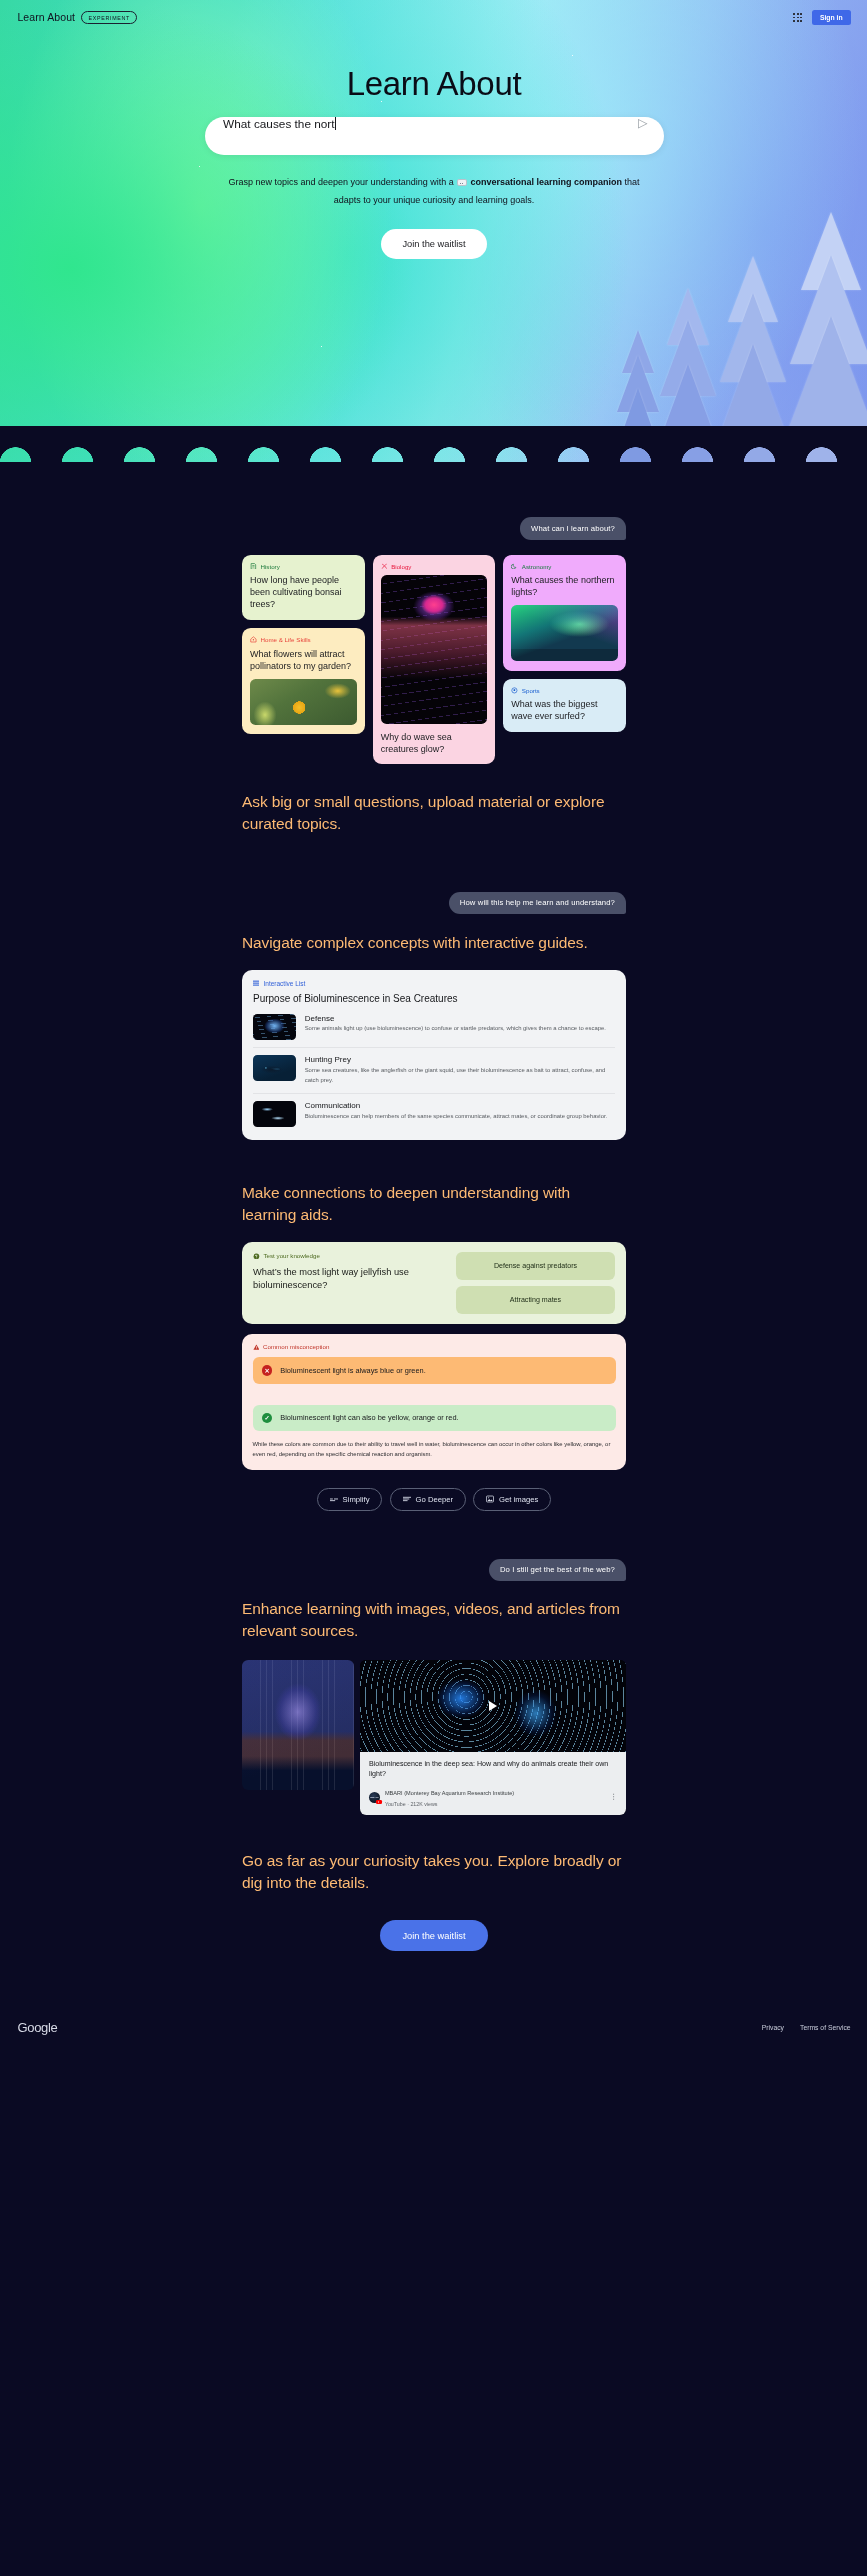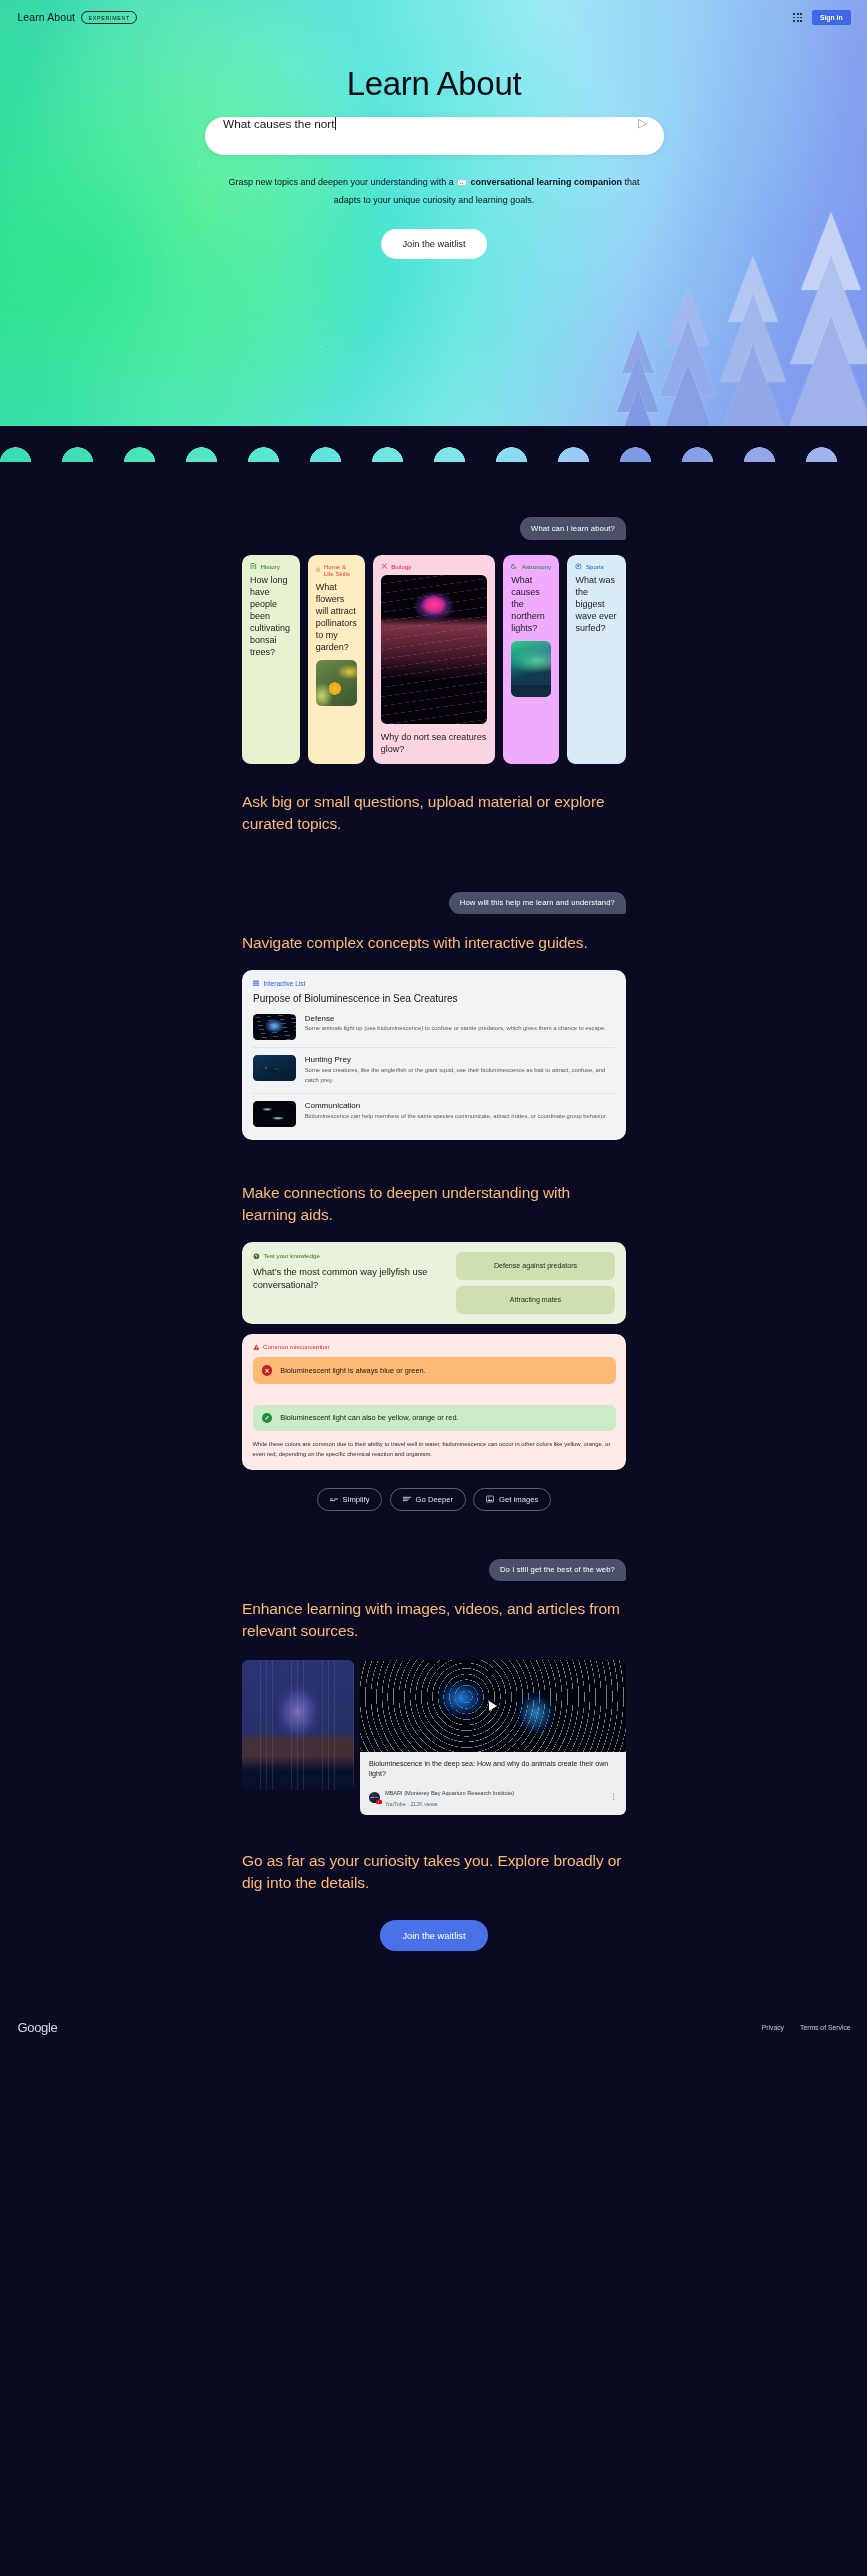--- a/index.html
+++ b/index.html
@@ -152,21 +152,21 @@
     letter-spacing: 0.1px;
   }
 
   .headline {
     color: #fdba74; font-size: 15.5px; line-height: 1.42;
     font-weight: 400; letter-spacing: -0.1px;
   }
 
   
   .topics { display: flex; gap: 8px; }
-  .tcol { display: flex; flex-direction: row; gap: 8px; flex: 1; }
+  .tcol { display: flex; flex-direction: column; gap: 8px; flex: 1; }
   .tcard { border-radius: 8.7px; padding: 8px 8px 9.3px; }
   .tcat { display: flex; align-items: center; gap: 3.7px; font-size: 6.2px; font-weight: 500; margin-bottom: 5.6px; }
   .tq { font-size: 9px; line-height: 1.33; color: #1c1d20; }
   .tcat svg { display: block; }
   .timg { width: 100%; border-radius: 5.6px; margin-top: 6.2px; display: block; }
 
   
   .ilcard { background: #f2f3f5; border-radius: 10px; padding: 10px 11px 6.2px; }
   .ilhead { display: flex; align-items: center; gap: 4.3px; font-size: 6.5px; color: #2f5fd8; font-weight: 500; }
   .iltitle { font-size: 10px; color: #16171a; margin: 6.2px 0 2.5px; font-weight: 400; }
@@ -367,21 +367,21 @@
                 <path d="M2 2c3 1.6 5 3.4 8 8M10 2C7 3.6 5 5.4 2 10" stroke="#e8173d" stroke-width="1.2" fill="none"></path>
               </svg>
             <span>Biology</span>
           </div>
           <div class="timg" style="margin-top:1.2px;height:149px;background:
               radial-gradient(ellipse 21px 16px at 50% 20%, #ff3f8e 0%, #d8288f 40%, transparent 62%),
               radial-gradient(ellipse 28.5px 21px at 50% 21%, rgba(168,80,220,.85) 0%, rgba(120,50,190,.35) 55%, transparent 72%),
               linear-gradient(180deg, transparent 28%, rgba(225,90,120,.55) 34%, rgba(205,70,110,.35) 52%, transparent 70%),
               repeating-linear-gradient(172deg, transparent 0 8.7px, rgba(150,90,230,.30) 8.7px 9.3px),
               #050308"></div>
-          <div class="tq" style="margin-top:7.4px">Why do nort sea creatures glow?</div>
+          <div class="tq" style="margin-top:7.4px">Why do wave sea creatures glow?</div>
         </div>
       </div>
 
       <div class="tcol">
         <div class="tcard" style="background:#f0abfc">
           <div class="tcat" style="color:#137a3a">
             <svg width="6.8" height="6.8" viewBox="0 0 12 12">
                 <path d="M8.6 7.7A4 4 0 0 1 4.3 2.2a4.2 4.2 0 1 0 4.3 5.5z" fill="none" stroke="#137a3a" stroke-width="1.2"></path>
               </svg>
             <span>Astronomy</span>
@@ -468,21 +468,21 @@
 
     <div class="quiz" style="margin-top:16px">
       <div class="qleft">
         <div class="qtag">
           <svg width="6.8" height="6.8" viewBox="0 0 12 12">
               <circle cx="6" cy="6" r="5" fill="#4e6b21"></circle>
               <path d="M6 3.2a1.6 1.6 0 0 1 1.1 2.8c-.4.4-.6.6-.6 1h-1c0-.7.3-1 .7-1.4a.7.7 0 1 0-1.2-.5h-1A1.6 1.6 0 0 1 6 3.2zM5.5 8.1h1v1h-1z" fill="#e9f2dc"></path>
             </svg>
           <span>Test your knowledge</span>
         </div>
-        <div class="qq">What’s the most common way jellyfish use conversational?</div>
+        <div class="qq">What’s the most light way jellyfish use bioluminescence?</div>
       </div>
       <div class="qright">
         <div class="qopt">Defense against predators</div>
         <div class="qopt">Attracting mates</div>
       </div>
     </div>
 
     <div class="misc" style="margin-top:10px">
       <div class="mtag">
         <svg width="6.8" height="6.2" viewBox="0 0 12 11">

